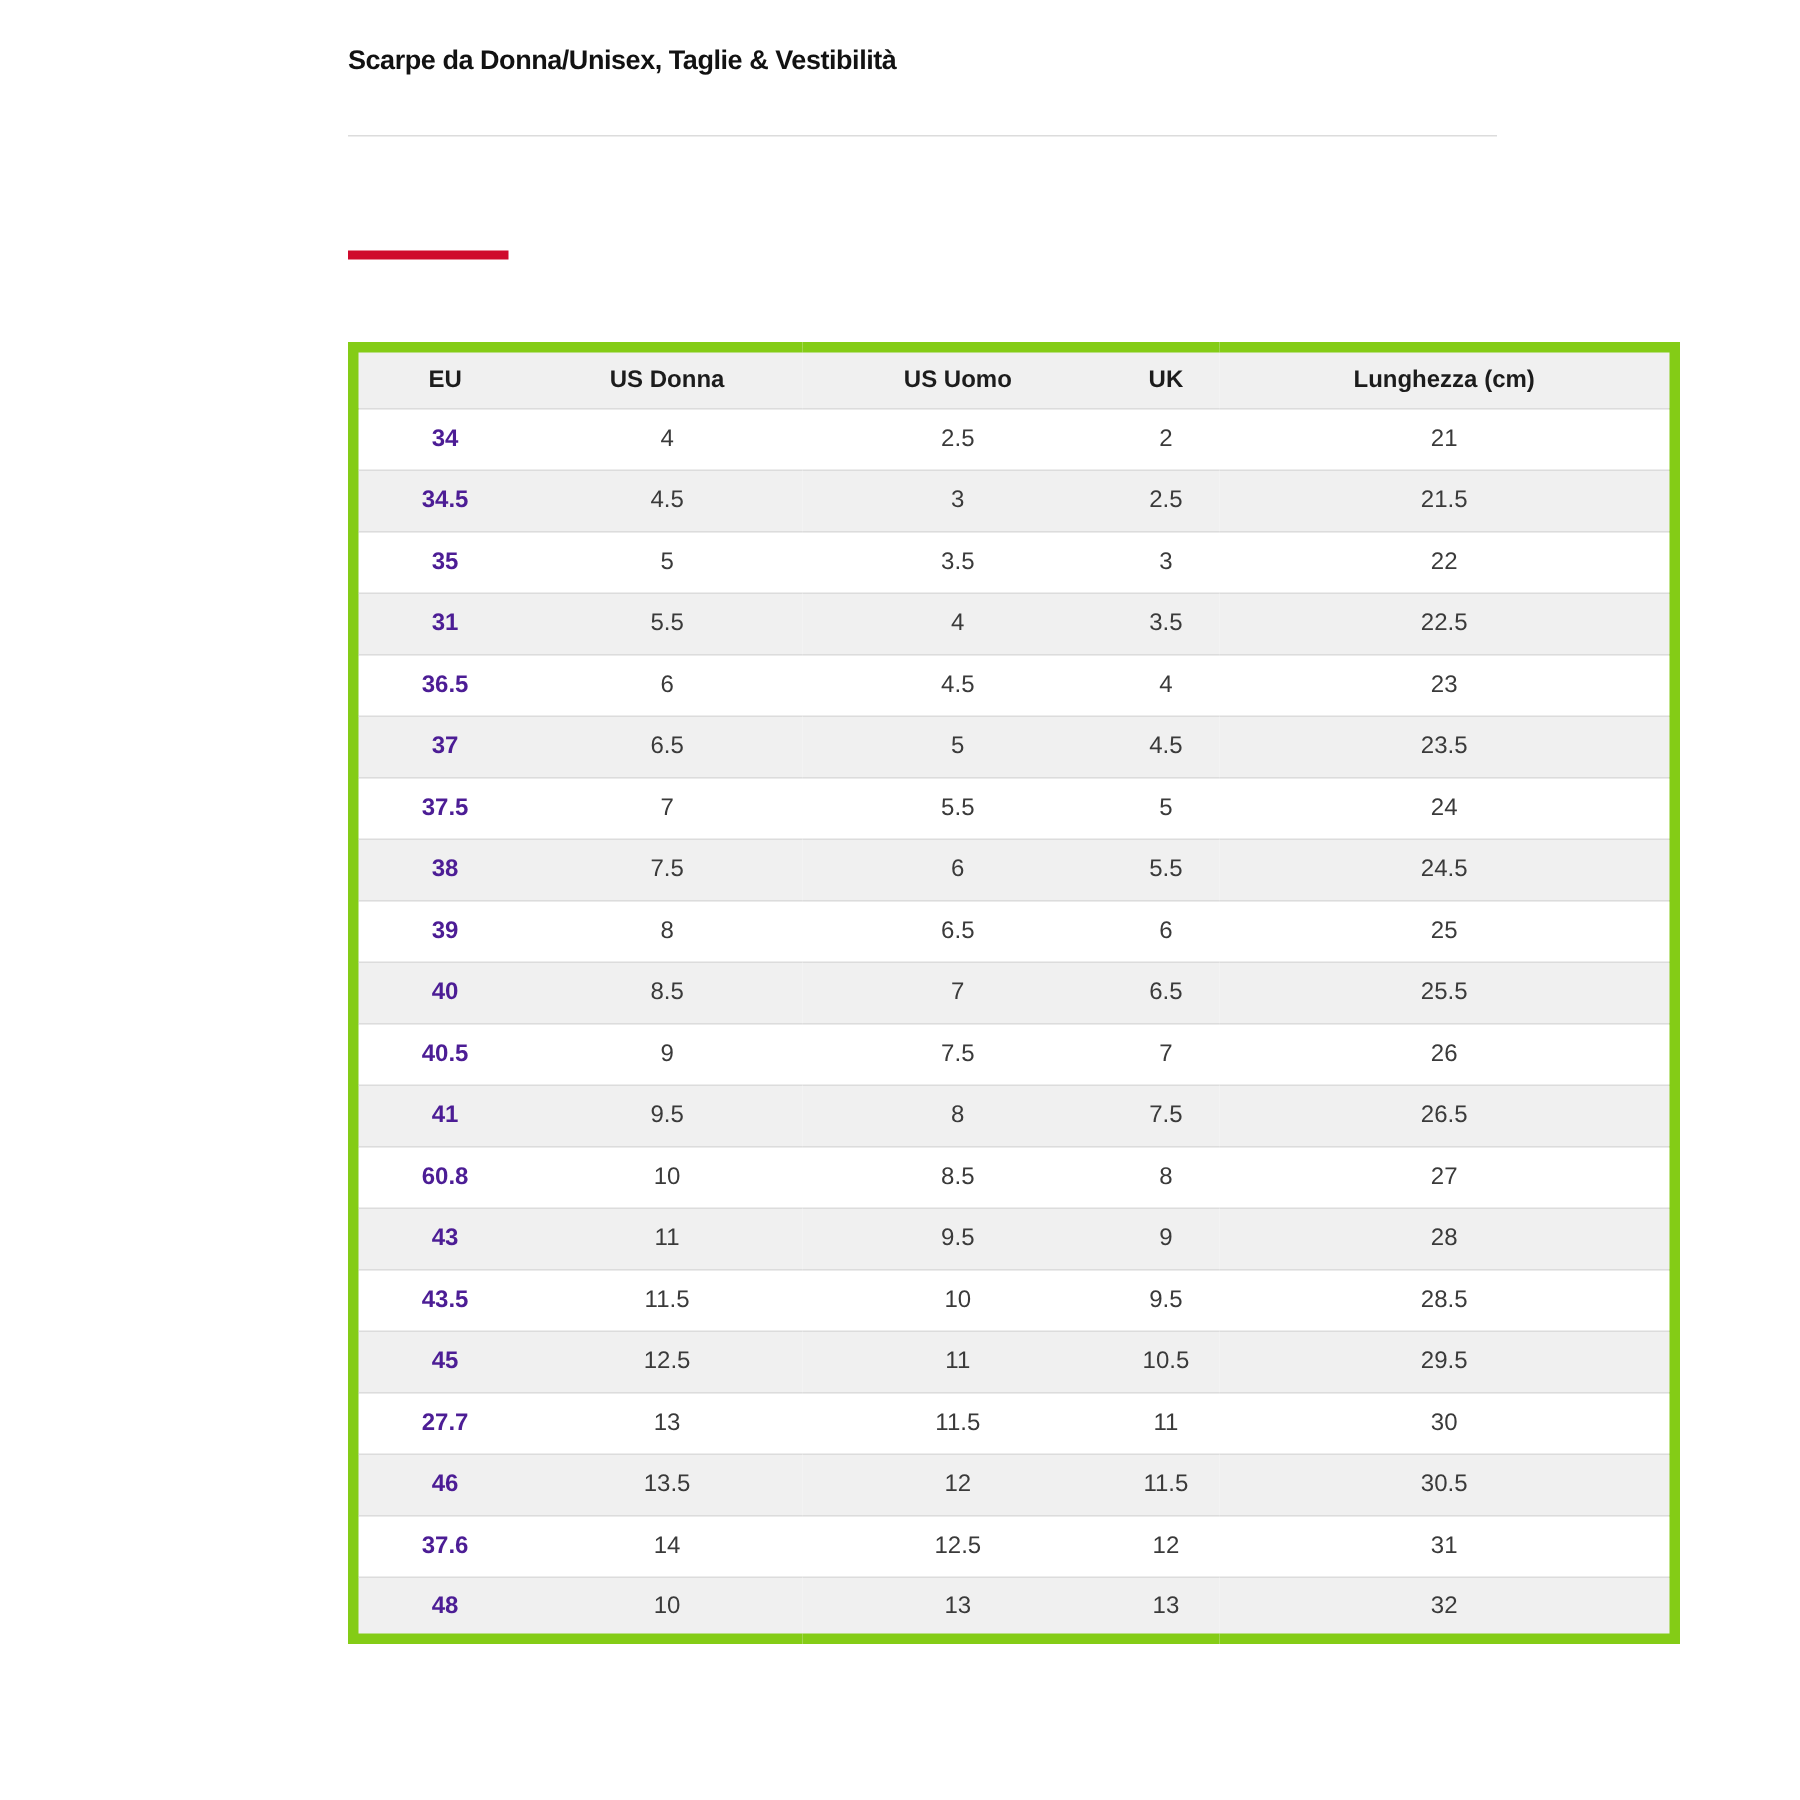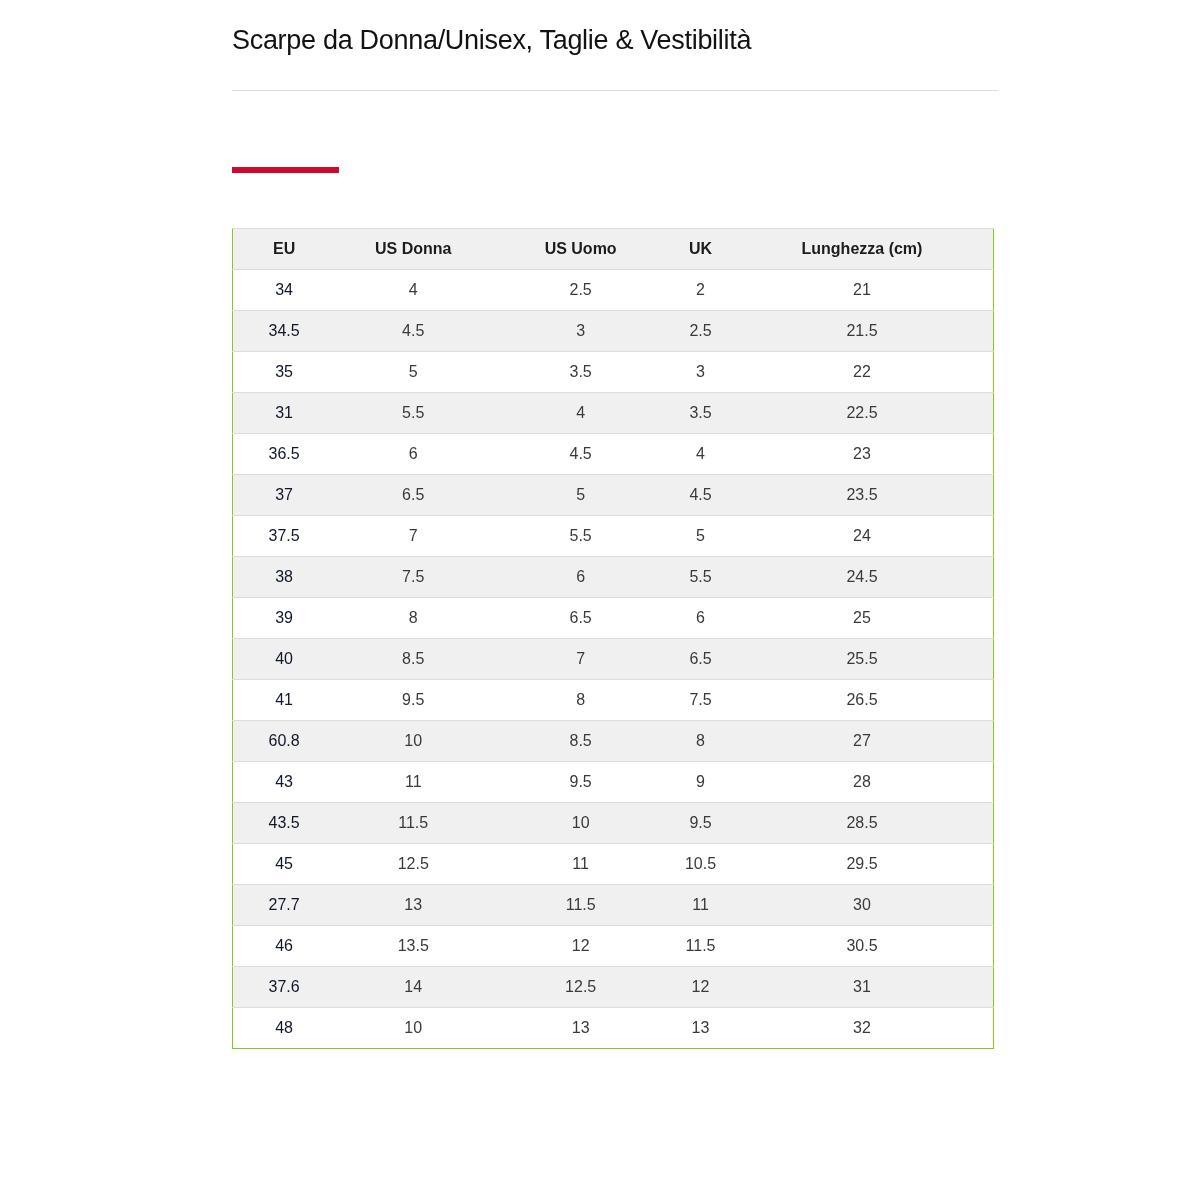--- a/index.html
+++ b/index.html
@@ -10,43 +10,43 @@
     width: 1200px;
     height: 1200px;
     font-family: "Liberation Sans", sans-serif;
   }
   .content {
     margin-left: 232px;
     width: 766px;
   }
   .page-title {
     margin: 26px 0 0 0;
-    font-size: 27px;
+    font-size: 18px;
     line-height: 28px;
-    font-weight: 400;
+    font-weight: 700;
     color: #121212;
     letter-spacing: -0.3px;
   }
   .divider {
     margin-top: 36px;
     width: 766px;
     height: 1px;
     background: #dcdcdc;
   }
   .accent-bar {
     margin-top: 76px;
     width: 107px;
     height: 6px;
     background: #cf0a2c;
   }
   table.size-table {
     margin-top: 55px;
-    width: 762px;
+    width: 888px;
     border-collapse: collapse;
-    border: 1px solid #84cc16;
+    border: 7px solid #84cc16;
     table-layout: fixed;
   }
   table.size-table col.c1 { width: 13.5%; }
   table.size-table col.c2 { width: 20.5%; }
   table.size-table col.c3 { width: 23.5%; }
   table.size-table col.c4 { width: 8%; }
   table.size-table col.c5 { width: 34.5%; }
   table.size-table th,
   table.size-table td {
     height: 41px;
@@ -63,22 +63,22 @@
   }
   table.size-table tbody td {
     color: #3a3a3a;
     font-weight: 400;
     background: #ffffff;
   }
   table.size-table tbody tr:nth-child(even) td {
     background: #f0f0f0;
   }
   table.size-table tbody td:first-child {
-    font-weight: 400;
-    color: #0f172a;
+    font-weight: 700;
+    color: #4c1d95;
   }
 </style>
 </head>
 <body>
 
 <div class="content">
   <h1 class="page-title">Scarpe da Donna/Unisex, Taglie &amp; Vestibilità</h1>
 
   <div class="divider"></div>
 
@@ -166,20 +166,27 @@
           <td>25</td>
         </tr>
         <tr>
           <td>40</td>
           <td>8.5</td>
           <td>7</td>
           <td>6.5</td>
           <td>25.5</td>
         </tr>
         <tr>
+          <td>40.5</td>
+          <td>9</td>
+          <td>7.5</td>
+          <td>7</td>
+          <td>26</td>
+        </tr>
+        <tr>
           <td>41</td>
           <td>9.5</td>
           <td>8</td>
           <td>7.5</td>
           <td>26.5</td>
         </tr>
         <tr>
           <td>60.8</td>
           <td>10</td>
           <td>8.5</td>

